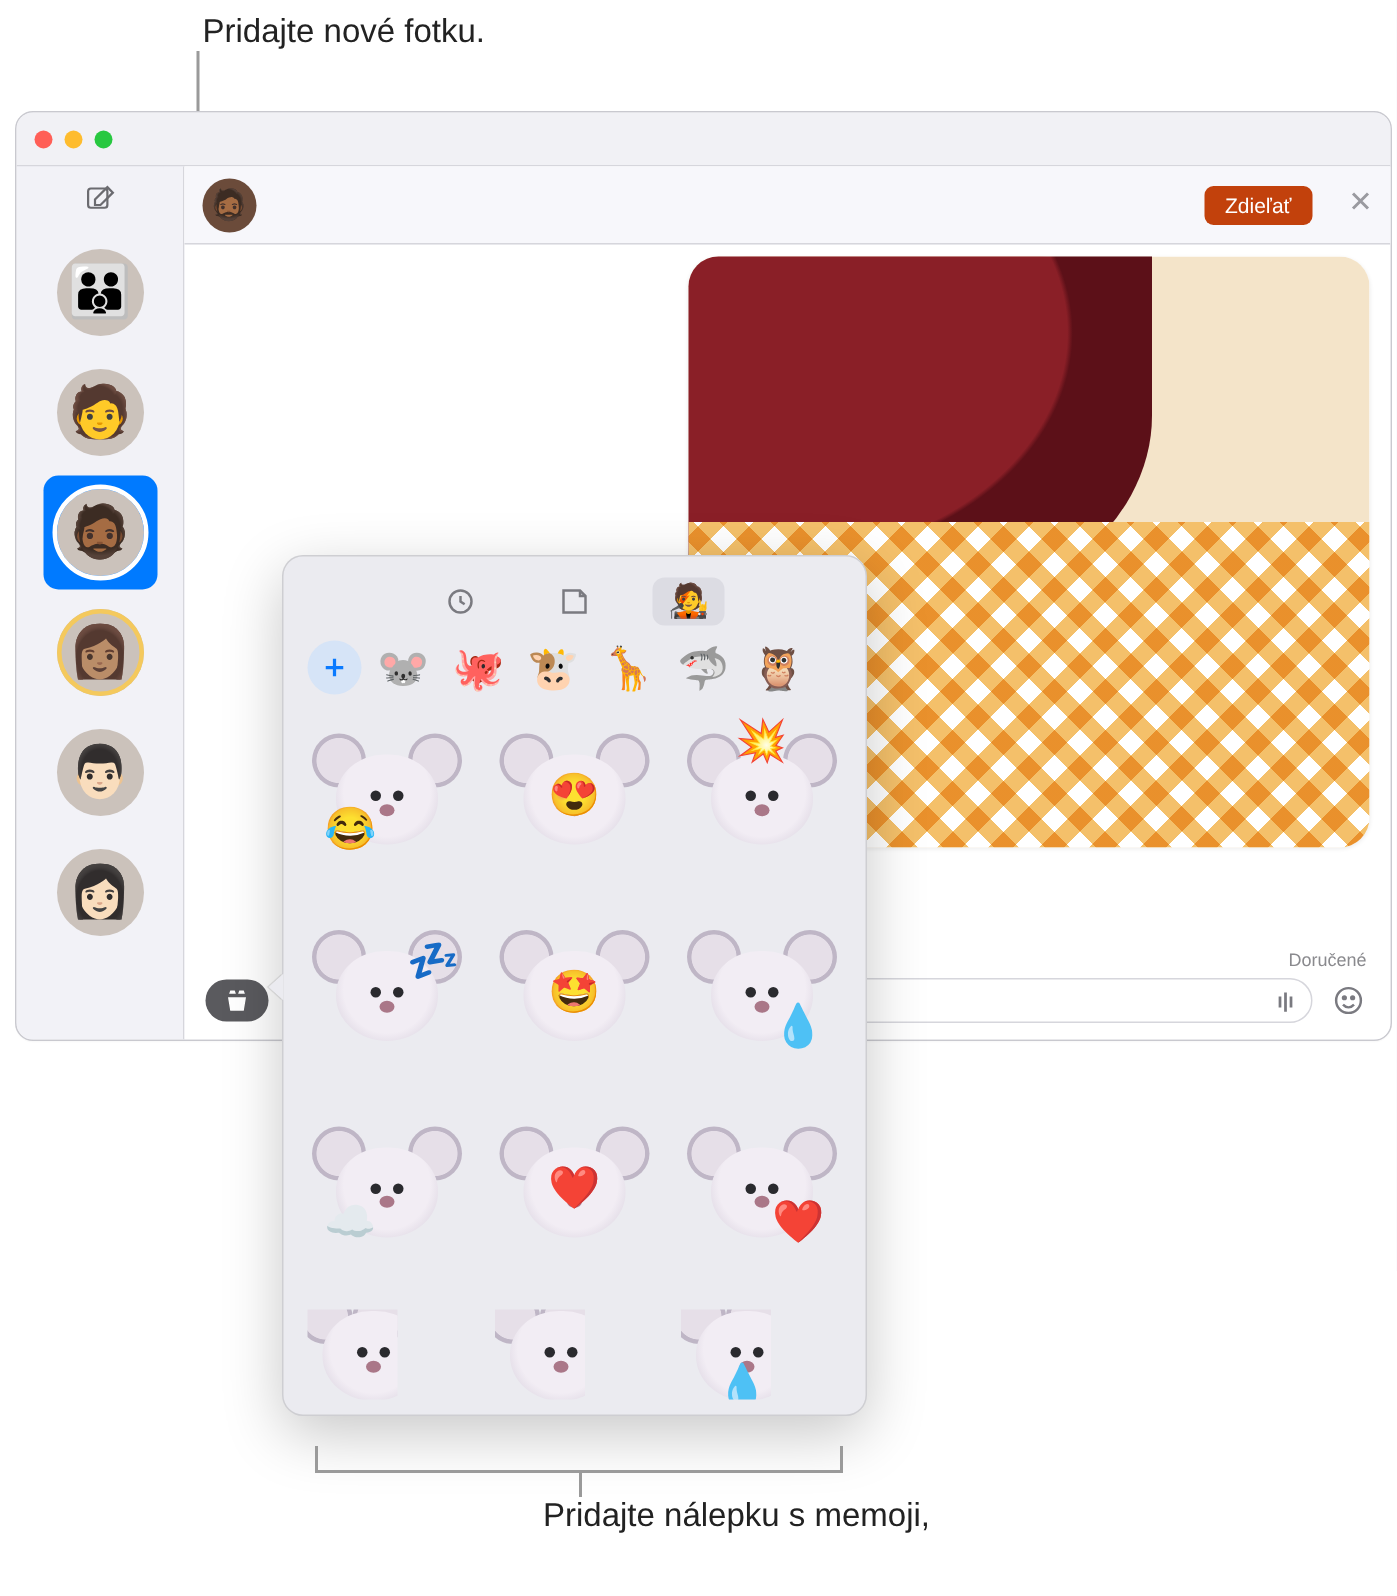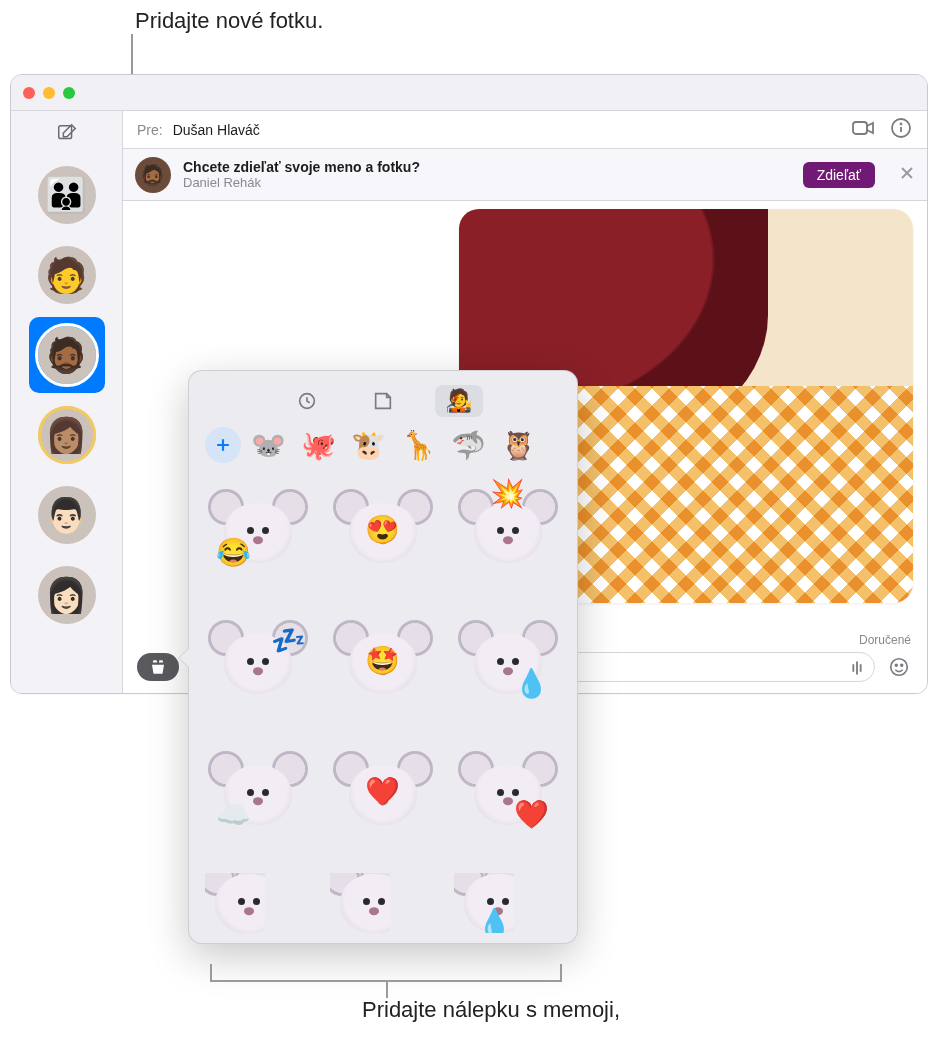--- a/index.html
+++ b/index.html
@@ -48,21 +48,21 @@
   .to-label{color:var(--muted);font-size:14px}
   .to-name{font-size:14px}
   .to-actions{margin-left:auto;display:flex;gap:14px;color:#7a7a80}
   .to-actions svg{width:24px;height:24px;stroke:#7a7a80;fill:none;stroke-width:1.8}
   .share-banner{height:52px;display:flex;align-items:center;padding:0 12px;gap:12px;border-bottom:1px solid var(--border);background:#f7f7fb}
   .share-banner .mini-avatar{width:36px;height:36px;border-radius:50%;background:#6b4b3a;display:flex;align-items:center;justify-content:center;font-size:20px}
   .share-banner .txt{display:flex;flex-direction:column}
   .share-banner .q{font-weight:600;font-size:14px}
   .share-banner .sub{font-size:13px;color:var(--muted)}
   .share-banner .spacer{flex:1}
-  .share-btn{background:#701a75;color:#fff;border:none;border-radius:6px;padding:5px 14px;font-size:14px;cursor:pointer}
+  .share-btn{background:#c2410c;color:#fff;border:none;border-radius:6px;padding:5px 14px;font-size:14px;cursor:pointer}
   .close-x{margin-left:12px;color:#9a9aa0;cursor:pointer}
   .close-x svg{width:16px;height:16px;stroke:#9a9aa0;stroke-width:2}
 
   .conv{flex:1;position:relative;overflow:hidden}
   .image-bubble{position:absolute;right:14px;top:8px;width:454px;height:394px;border-radius:20px;overflow:hidden;box-shadow:0 1px 3px rgba(0,0,0,.08)}
   .delivered{position:absolute;right:16px;bottom:46px;color:var(--muted);font-size:12px}
 
   
   .person{width:100%;height:100%;background:
     radial-gradient(circle at 30% 20%,#f4c7a3 0 28%,transparent 29%),
@@ -168,42 +168,23 @@
           </div>
           <div class="thread">
             <div class="avatar">
               <span class="face">👩🏻</span>
             </div>
           </div>
         </div>
     </div>
 
     <div class="main">
-      <div class="to-bar">
-        <span class="to-label">Pre:</span>
-        <span class="to-name">Dušan Hlaváč</span>
-        <div class="to-actions">
-          <span><svg viewBox="0 0 24 24">
-                <rect x="2" y="6" width="14" height="12" rx="3"></rect>
-                <path d="M16 10l6-3v10l-6-3z"></path>
-              </svg></span>
-          <span><svg viewBox="0 0 24 24">
-                <circle cx="12" cy="12" r="9"></circle>
-                <line x1="12" y1="11" x2="12" y2="16"></line>
-                <circle cx="12" cy="8" r=".5" fill="#7a7a80"></circle>
-              </svg></span>
-        </div>
-      </div>
 
       <div class="share-banner">
         <div class="mini-avatar">🧔🏾</div>
-        <div class="txt">
-          <span class="q">Chcete zdieľať svoje meno a fotku?</span>
-          <span class="sub">Daniel Rehák</span>
-        </div>
         <div class="spacer"></div>
         <button class="share-btn">Zdieľať</button>
         <span class="close-x"><svg viewBox="0 0 16 16">
               <path d="M3 3l10 10M13 3L3 13"></path>
             </svg></span>
       </div>
 
       <div class="conv">
         <div class="image-bubble">
           <div class="person">

